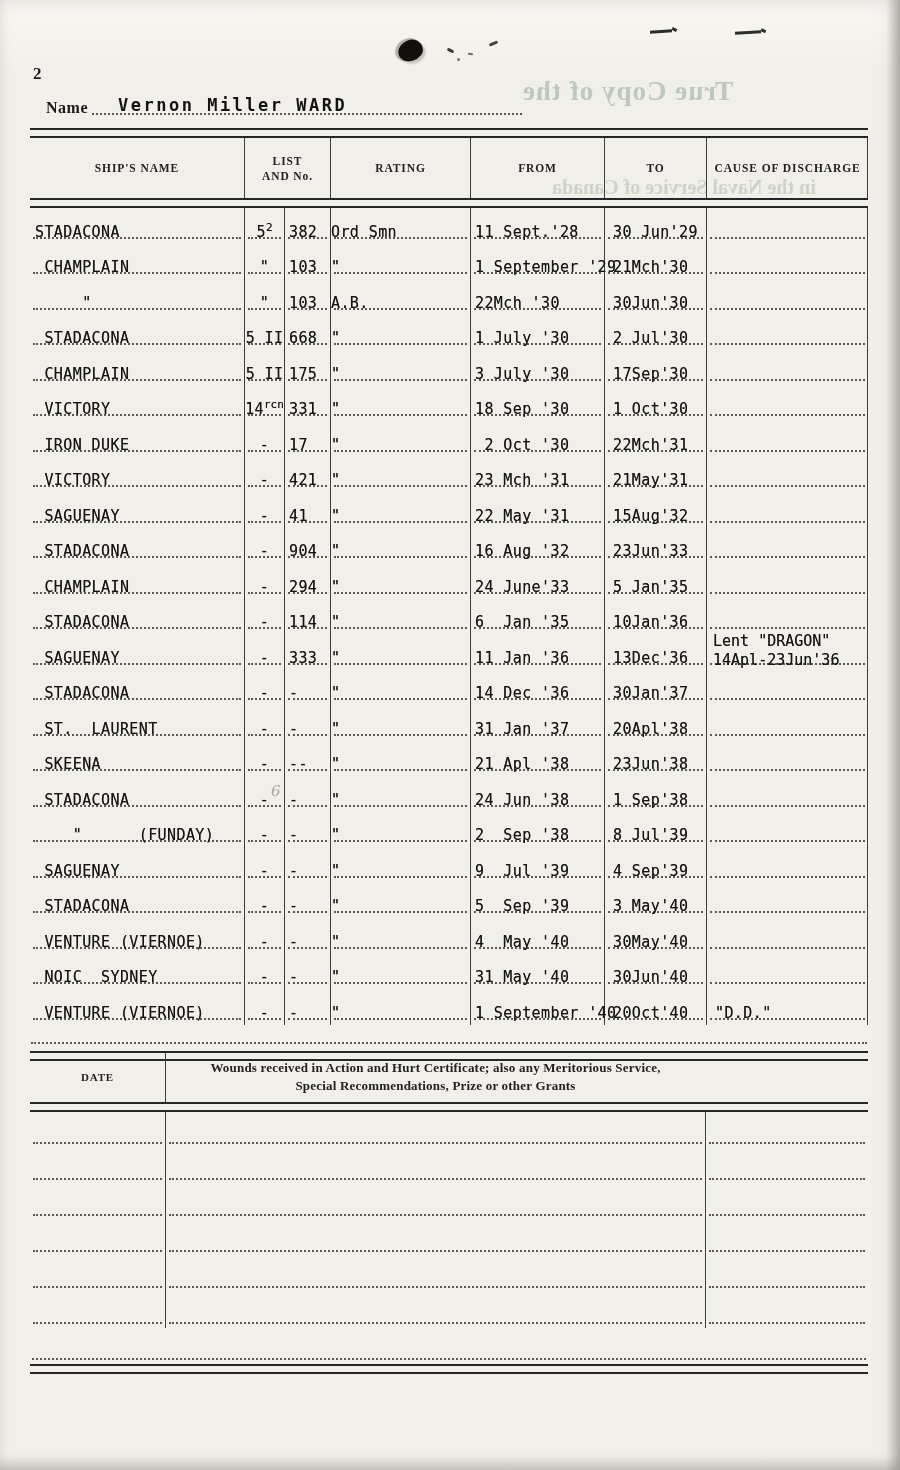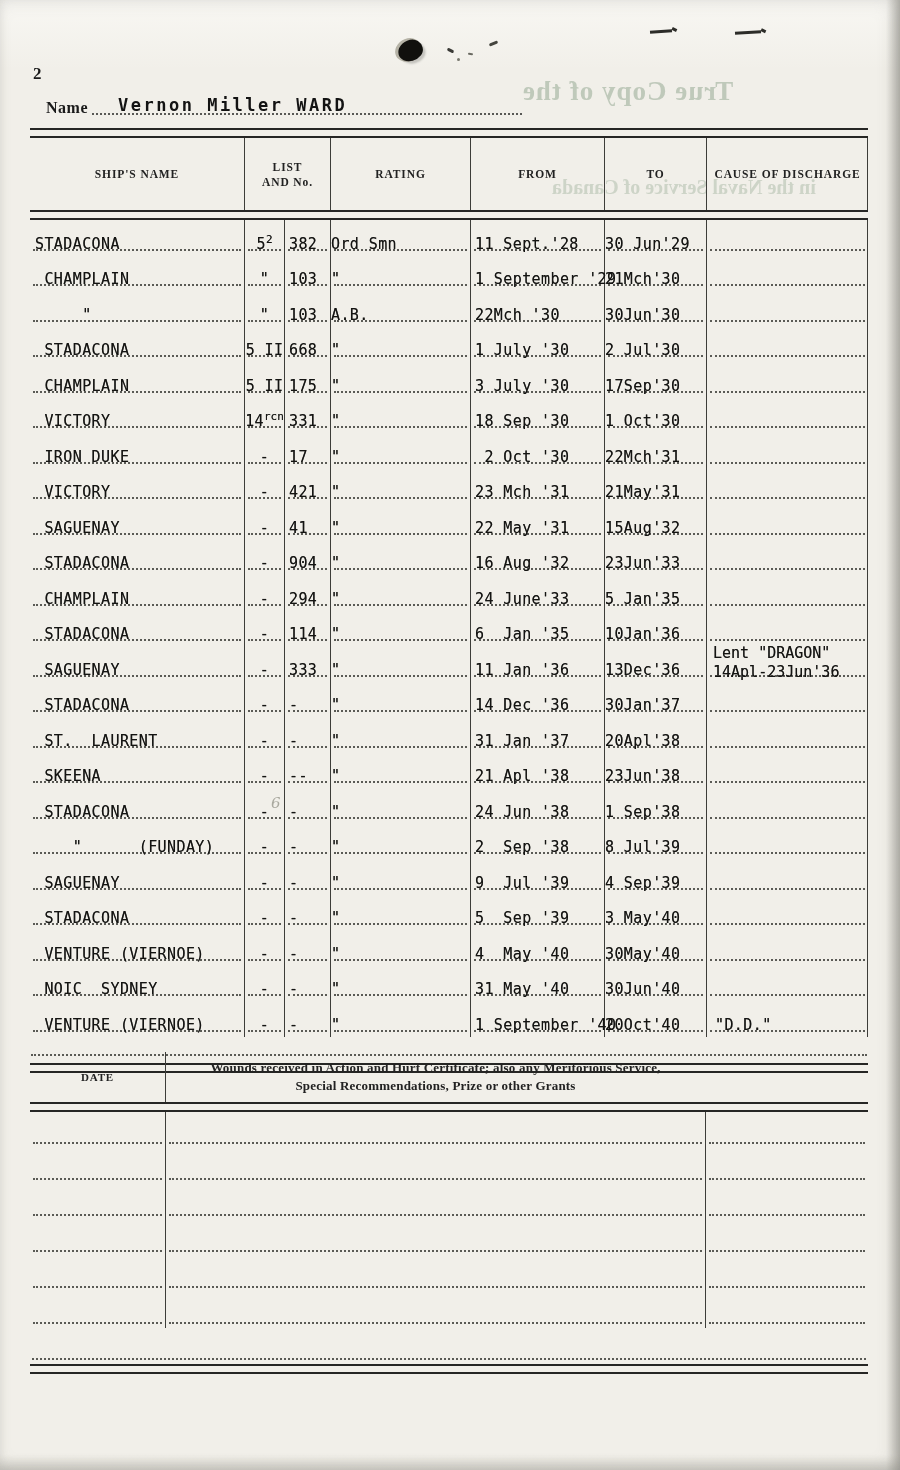--- a/index.html
+++ b/index.html
@@ -33,37 +33,37 @@
   .b2{left:552px;top:176px;font-size:20px;color:rgba(122,148,122,0.30);}
   
   .nameline{position:absolute;left:30px;top:90px;width:838px;height:30px;z-index:2;}
   .nlab{position:absolute;left:16px;bottom:3px;font:600 16px "Liberation Serif",serif;letter-spacing:0.5px;}
   .ndots{position:absolute;left:62px;width:430px;bottom:5px;border-bottom:2px dotted rgba(50,50,48,0.8);}
   .nval{position:absolute;left:88px;bottom:5px;font:600 17px "DejaVu Sans Mono",monospace;letter-spacing:2.5px;color:#131313;}
   
   .dbl{position:relative;height:6px;border-top:2px solid #262624;border-bottom:2px solid #262624;}
   
   .svc{position:absolute;left:30px;top:128px;width:838px;z-index:1;}
-  .thead{display:grid;grid-template-columns:214px 86px 140px 134px 102px 162px;height:72px;margin-top:0;border-right:1px solid #3d3d39;}
+  .thead{display:grid;grid-template-columns:214px 86px 140px 134px 102px 162px;height:60px;margin-top:0;border-right:1px solid #3d3d39;}
   .hc{display:flex;flex-direction:column;justify-content:center;align-items:center;gap:3px;
       font:600 11.5px "Liberation Serif",serif;letter-spacing:0.9px;color:#222;text-align:center;}
   .hc+.hc{border-left:1px solid #3d3d39;}
   .tbody{border-right:1px solid #3d3d39;}
   .srow{display:grid;grid-template-columns:214px 40px 46px 140px 134px 102px 162px;height:35.5px;position:relative;}
   .scell{position:relative;overflow:visible;}
   .scell.lista,.scell.listb,.scell.rating,.scell.from,.scell.to,.scell.cause{border-left:1px solid #3d3d39;}
   .dots{position:absolute;left:3px;right:3px;bottom:5px;border-bottom:2px dotted rgba(48,48,44,0.78);}
   .val{position:absolute;bottom:3px;font:15px "DejaVu Sans Mono",monospace;color:#141412;white-space:pre;
        letter-spacing:0.4px;text-shadow:0 0 0.5px rgba(10,10,10,0.6);z-index:2;}
   .ship .val{left:5px;}
   .lista .val{left:0;width:100%;text-align:center;}
   .listb .val{left:4px;}
   .rating .val{left:0;width:100%;text-align:left;}
   .from .val{left:4px;}
-  .to .val{left:0;}
+  .to .val{left:8px;}
   .cause .val{left:8px;}
   .supn{font-size:11px;vertical-align:6px;letter-spacing:0;}
   .noten{position:absolute;left:26px;bottom:12px;font:italic 15px "DejaVu Serif",serif;color:rgba(110,110,96,0.55);z-index:1;}
   .multi{position:absolute;left:6px;bottom:0;z-index:3;}
   .mline{font:15px "DejaVu Sans Mono",monospace;color:#141412;white-space:pre;line-height:19px;text-shadow:0 0 0.5px rgba(10,10,10,0.6);}
   .tail-dots{height:17px;border-bottom:2px dotted rgba(48,48,44,0.78);margin:0 1px;}
   .svc .dbl.end{margin-top:7px;}
   
   .notes{position:absolute;left:30px;top:1052px;width:838px;z-index:1;}
   .nhead{display:grid;grid-template-columns:135px 540px 163px;height:50px;}

